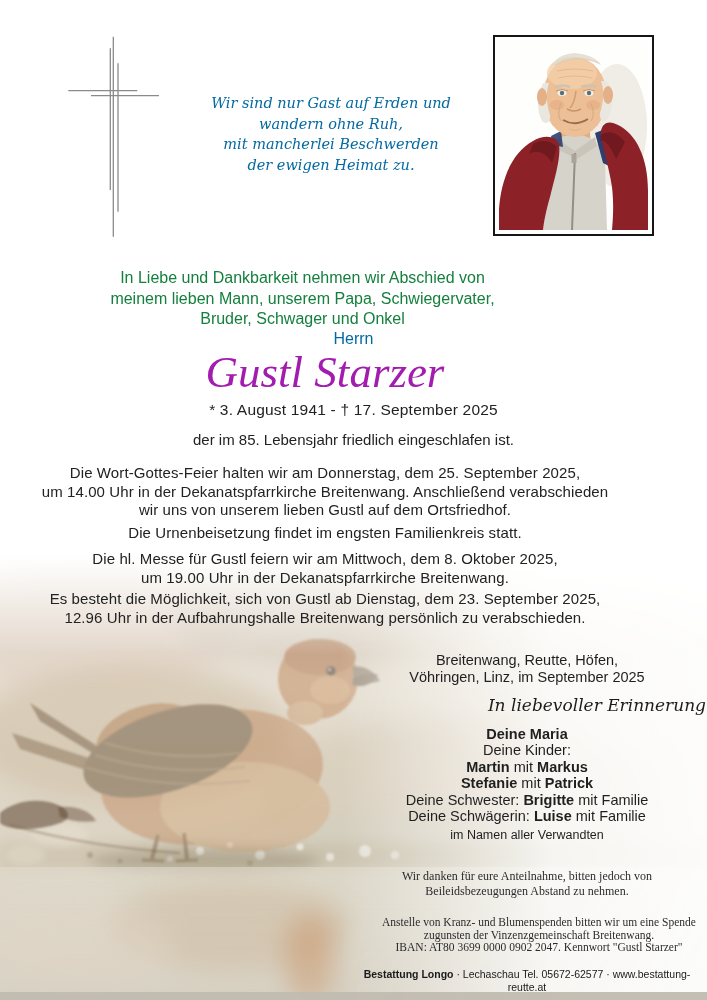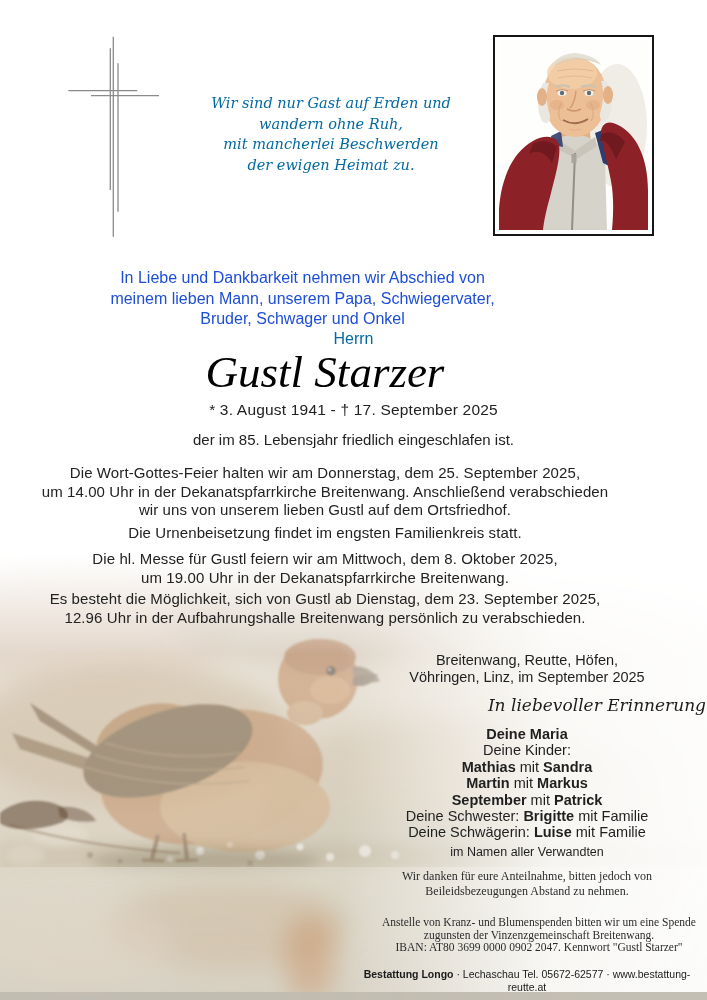--- a/index.html
+++ b/index.html
@@ -11,24 +11,24 @@
   .b{font-weight:700;}
 
   
   .verse{left:166px;top:93px;width:330px;font-family:"DejaVu Serif",serif;font-style:italic;
          font-size:14.5px;line-height:20.5px;color:#0369a1;}
   .photo-frame{left:493px;top:35px;width:149px;height:189px;background:#ffffff;
                border:2px solid #161616;padding:4px;}
   .photo-frame svg{display:block;}
 
   
-  .intro{left:0;top:268px;width:605px;font-size:16px;line-height:20.5px;color:#1d4ed8;}
+  .intro{left:0;top:268px;width:605px;font-size:16px;line-height:20.5px;color:#15803d;}
   .salutation{left:0;top:330px;width:707px;font-size:16px;color:#0369a1;}
   .name{left:0;top:349px;width:650px;font-family:"Liberation Serif",serif;font-style:italic;
-        font-size:45px;line-height:47px;color:#000000;}
+        font-size:45px;line-height:47px;color:#a21caf;}
   .dates{left:0;top:401px;width:707px;font-size:15.5px;letter-spacing:.2px;color:#222;}
   .age-line{left:0;top:431px;width:707px;font-size:15px;color:#222;}
   .para{left:0;width:650px;font-size:15px;line-height:18.5px;color:#222;letter-spacing:.1px;}
   .p1{top:464px;} .p2{top:524px;} .p3{top:550px;} .p4{top:590px;}
 
   
   .right-col{left:348px;top:652px;width:358px;color:#1f1f1f;}
   .places{font-size:14.5px;line-height:16.5px;}
   .remembrance{margin-top:10px;font-family:"DejaVu Serif",serif;font-style:italic;
                font-size:17px;line-height:20px;color:#1c1c1c;text-align:right;}
@@ -271,23 +271,22 @@
 
   <div class="abs right-col center">
     <div class="places nowrap">
         <div>Breitenwang, Reutte, Höfen,</div>
         <div>Vöhringen, Linz, im September 2025</div>
       </div>
     <div class="remembrance">In liebevoller Erinnerung</div>
     <div class="mourners">
         <div class="m-line"><span class="b">Deine Maria</span></div>
         <div class="m-line"><span>Deine Kinder:</span></div>
-        <div class="m-line"><span class="b">Mathias</span><span> mit </span><span class="b">Sandra</span></div>
         <div class="m-line"><span class="b">Martin</span><span> mit </span><span class="b">Markus</span></div>
-        <div class="m-line"><span class="b">September</span><span> mit </span><span class="b">Patrick</span></div>
+        <div class="m-line"><span class="b">Stefanie</span><span> mit </span><span class="b">Patrick</span></div>
         <div class="m-line"><span>Deine Schwester: </span><span class="b">Brigitte</span><span> mit Familie</span></div>
         <div class="m-line"><span>Deine Schwägerin: </span><span class="b">Luise</span><span> mit Familie</span></div>
       </div>
     <div class="family-note">im Namen aller Verwandten</div>
   </div>
 
   <div class="abs thanks center nowrap">
       <div>Wir danken für eure Anteilnahme, bitten jedoch von</div>
       <div>Beileidsbezeugungen Abstand zu nehmen.</div>
     </div>

